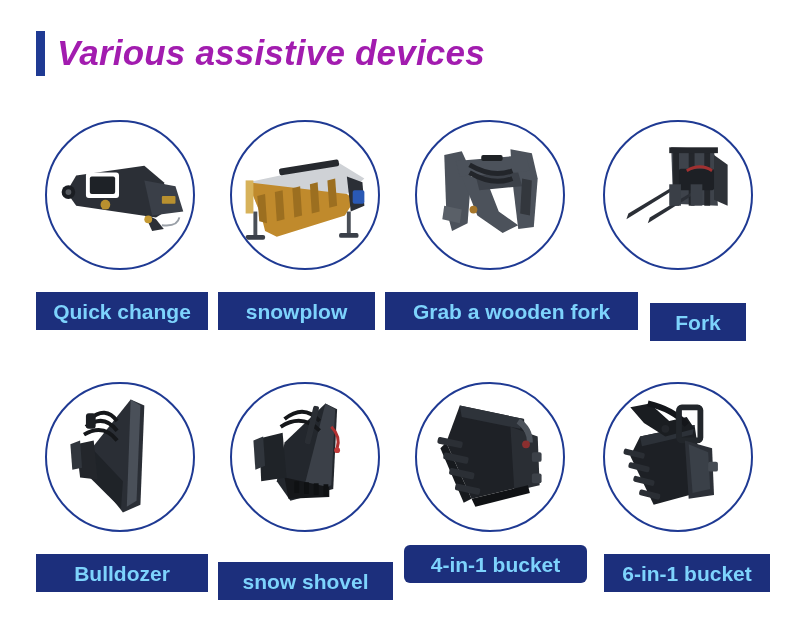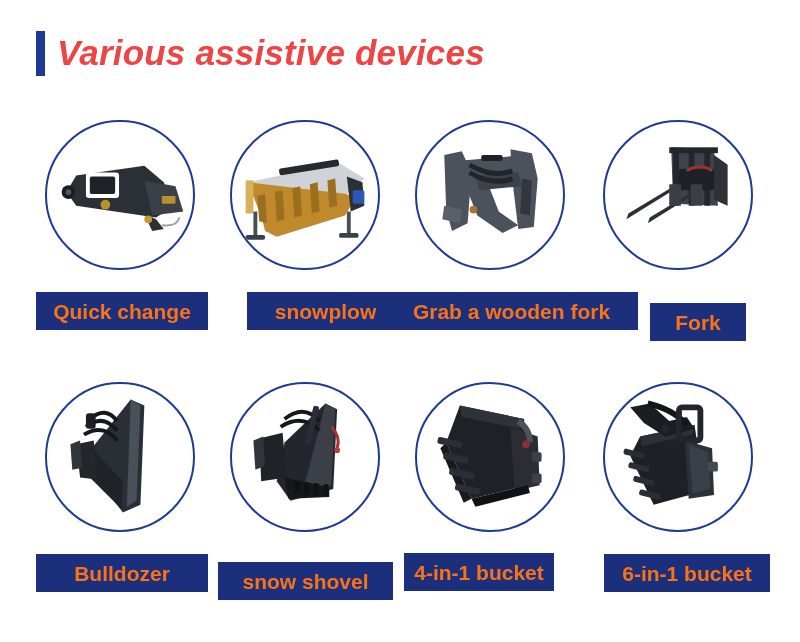--- a/index.html
+++ b/index.html
@@ -31,21 +31,21 @@
     height: 45px;
     background: #1f3a93;
   }
   .page-title {
     position: absolute;
     left: 57px;
     top: 28px;
     font-size: 35px;
     font-weight: bold;
     font-style: italic;
-    color: #ef4444;
+    color: #a21caf;
     letter-spacing: 0.2px;
     line-height: 50px;
     white-space: nowrap;
   }
 
   
   .row {
     position: absolute;
     left: 0;
     width: 800px;
@@ -75,21 +75,21 @@
   .label-bar {
     position: absolute;
     height: 38px;
     background: #1c2f7c;
     display: flex;
     align-items: center;
     justify-content: center;
     box-sizing: border-box;
   }
   .label-bar span {
-    color: #f97316;
+    color: #7dd3fc;
     font-size: 21px;
     font-weight: bold;
     white-space: nowrap;
     line-height: 1;
   }
 </style>
 </head>
 <body>
 
 <div class="header">
@@ -139,21 +139,21 @@
           <rect x="14" y="60" width="8" height="34" fill="#d7b25a"></rect>
           <path d="M118 56 L134 62 L136 86 L122 92 Z" fill="#2b2f36"></path>
           <rect x="124" y="70" width="12" height="14" rx="2" fill="#2a59b5"></rect>
           <rect x="22" y="92" width="4" height="26" fill="#4a4f57"></rect>
           <rect x="14" y="116" width="20" height="5" rx="2" fill="#3a3f48"></rect>
           <rect x="118" y="92" width="4" height="24" fill="#4a4f57"></rect>
           <rect x="110" y="114" width="20" height="5" rx="2" fill="#3a3f48"></rect>
         </g>
       </svg>
     </div>
-    <div class="label-bar" style="left:218px; top:184px; width:157px;margin-left:29px;">
+    <div class="label-bar" style="left:218px; top:184px; width:157px;">
       <span>snowplow</span>
     </div>
   </div>
 
   <div class="cell" style="left:0;">
     <div class="thumb" style="left:415px; top:12px;">
       <svg viewBox="0 0 150 150">
         <g fill="#4c525b">
           <path d="M28 34 L46 30 L56 52 L52 104 L36 112 L30 90 Z"></path>
           <path d="M96 28 L118 32 L124 58 L120 108 L104 110 L98 60 Z"></path>
@@ -265,21 +265,21 @@
           </g>
           <path d="M96 44 L124 54 L126 104 L100 110 Z" fill="#2a2e34"></path>
           <path d="M104 38 q12 8 12 22" stroke="#4d535b" stroke-width="6" fill="none"></path>
           <rect x="118" y="70" width="10" height="10" rx="2" fill="#3c4148"></rect>
           <rect x="118" y="92" width="10" height="10" rx="2" fill="#3c4148"></rect>
           <circle cx="112" cy="62" r="4" fill="#8a2f2f"></circle>
           <path d="M56 118 L114 104 L116 112 L60 126 Z" fill="#101215"></path>
         </g>
       </svg>
     </div>
-    <div class="label-bar" style="left:404px; top:183px; width:150px;">
+    <div class="label-bar" style="left:404px; top:175px; width:183px;border-radius:6px;">
       <span>4-in-1 bucket</span>
     </div>
   </div>
 
   <div class="cell" style="left:0;">
     <div class="thumb" style="left:603px; top:12px;">
       <svg viewBox="0 0 150 150">
         <g>
           <path d="M36 54 L92 42 L102 110 L50 124 L26 74 Z" fill="#1d2025"></path>
           <path d="M36 54 L92 42 L90 52 L38 64 Z" fill="#2c3138"></path>

